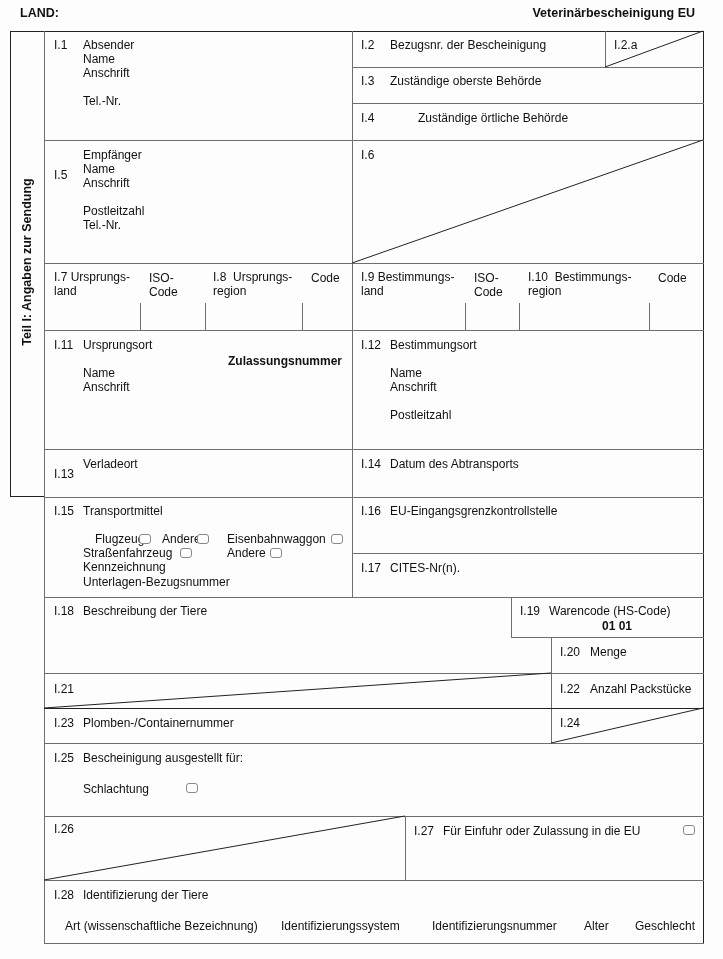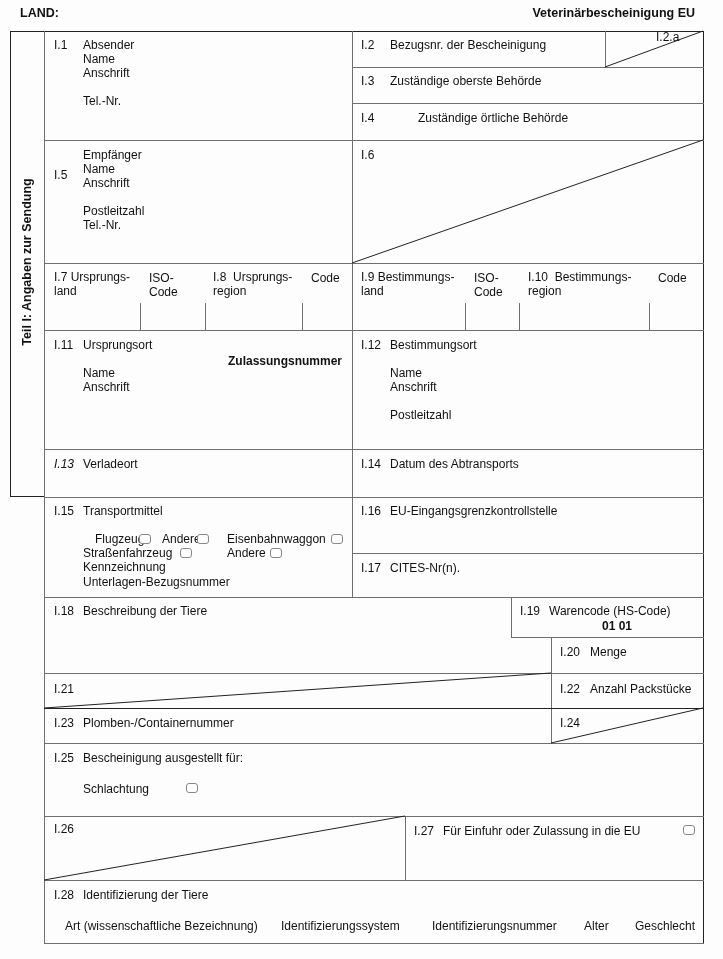--- a/index.html
+++ b/index.html
@@ -80,21 +80,21 @@
   <span class="t" style="left:83px;top:52px;">Name</span>
   <span class="t" style="left:83px;top:66px;">Anschrift</span>
   <span class="t" style="left:83px;top:94px;">Tel.-Nr.</span>
 </div>
 
 <div>
   <span class="t" style="left:361px;top:38px;">I.2</span>
   <span class="t" style="left:390px;top:38px;">Bezugsnr. der Bescheinigung</span>
 </div>
 <div>
-  <span class="t" style="left:614px;top:30px;margin-left:42px;">I.2.a</span>
+  <span class="t" style="left:614px;top:38px;">I.2.a</span>
 </div>
 
 <div>
   <span class="t" style="left:361px;top:74px;">I.3</span>
   <span class="t" style="left:390px;top:74px;">Zuständige oberste Behörde</span>
 </div>
 <div>
   <span class="t" style="left:361px;top:111px;">I.4</span>
   <span class="t" style="left:390px;top:111px;margin-left:28px;">Zuständige örtliche Behörde</span>
 </div>
@@ -144,21 +144,21 @@
 </div>
 <div>
   <span class="t" style="left:361px;top:338px;">I.12</span>
   <span class="t" style="left:390px;top:338px;">Bestimmungsort</span>
   <span class="t" style="left:390px;top:366px;">Name</span>
   <span class="t" style="left:390px;top:380px;">Anschrift</span>
   <span class="t" style="left:390px;top:408px;">Postleitzahl</span>
 </div>
 
 <div>
-  <span class="t" style="left:54px;top:457px;font-style:italic;">I.13</span>
+  <span class="t" style="left:54px;top:467px;">I.13</span>
   <span class="t" style="left:83px;top:457px;">Verladeort</span>
 </div>
 <div>
   <span class="t" style="left:361px;top:457px;">I.14</span>
   <span class="t" style="left:390px;top:457px;">Datum des Abtransports</span>
 </div>
 
 <div>
   <span class="t" style="left:54px;top:504px;">I.15</span>
   <span class="t" style="left:83px;top:504px;">Transportmittel</span>

